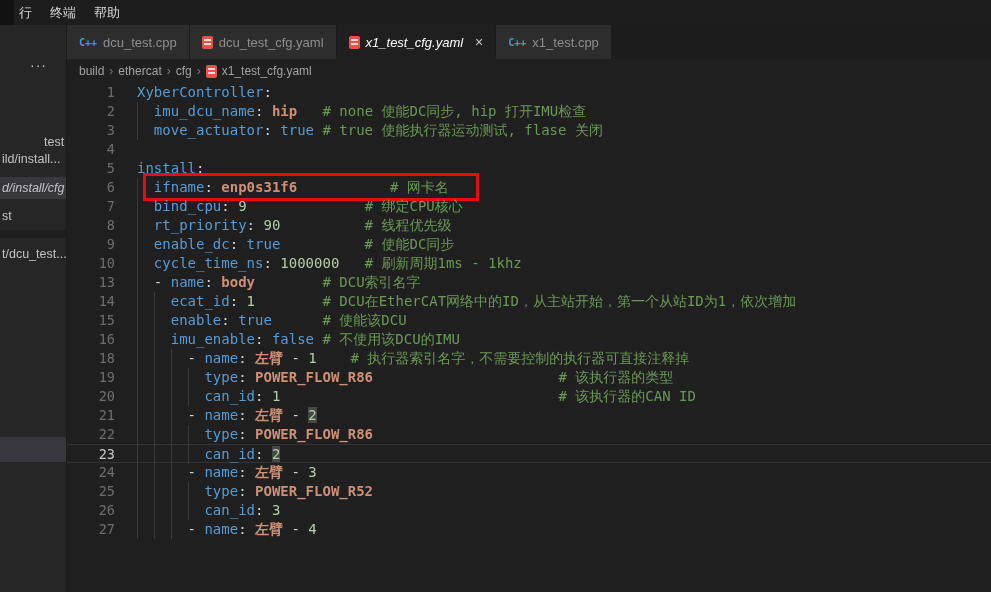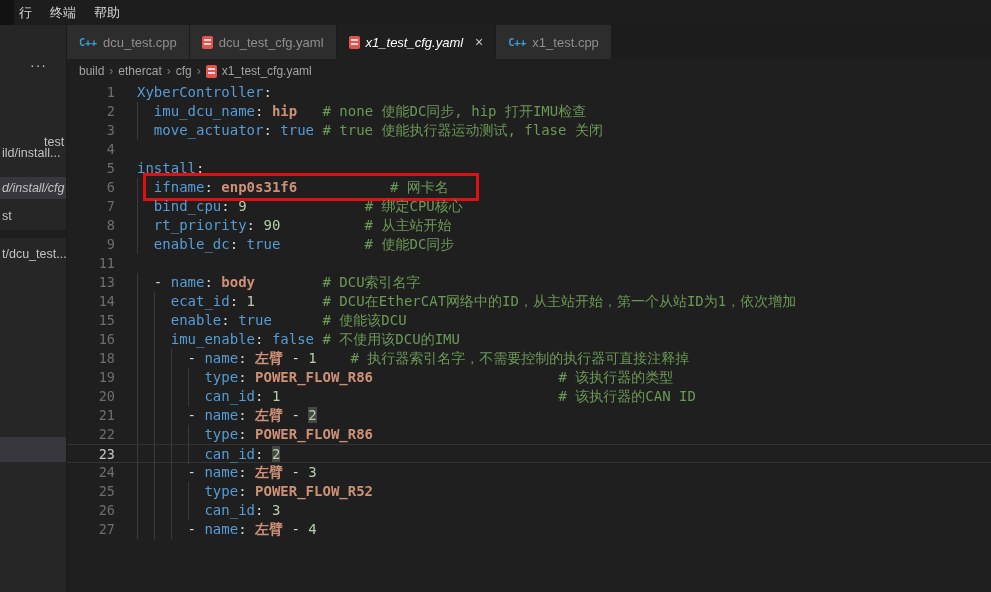--- a/index.html
+++ b/index.html
@@ -70,21 +70,21 @@
   <div class="menu-item">终端</div>
   <div class="menu-item">帮助</div>
 </div>
 
 <div class="main">
   <div class="sidebar">
     <div class="sidebar-more">···</div>
     <div class="side-divider"></div>
     <div id="sidebar-items">
         <div class="side-item" style="top: 106px; margin-left: 42px;">test</div>
-        <div class="side-item" style="top: 117px;">ild/install...</div>
+        <div class="side-item" style="top: 123px;">ild/install...</div>
         <div class="side-item sel" style="top: 152px;">d/install/cfg</div>
         <div class="side-item" style="top: 180px;">st</div>
         <div class="side-item" style="top: 218px;">t/dcu_test...</div>
       </div>
     <div class="side-hl-bar"></div>
   </div>
 
   <div class="editor-area">
     <div class="tabstrip" id="tabstrip">
         <div class="tab">
@@ -121,23 +121,23 @@
 
     <div class="code-area" id="code-area">
       <div class="red-box"></div>
     <div class="code-line"><span class="ln">1</span><span class="line-content"><span class="tok-key">XyberController</span><span class="tok-punct">:</span></span></div>
         <div class="code-line"><span class="ln">2</span><span class="line-content"><span class="guide" style="left: 0ch;"></span><span class="tok-ws">  </span><span class="tok-key">imu_dcu_name</span><span class="tok-punct">:</span><span class="tok-ws"> </span><span class="tok-str">hip</span><span class="tok-ws">   </span><span class="tok-comment"># none 使能DC同步, hip 打开IMU检查</span></span></div>
         <div class="code-line"><span class="ln">3</span><span class="line-content"><span class="guide" style="left: 0ch;"></span><span class="tok-ws">  </span><span class="tok-key">move_actuator</span><span class="tok-punct">:</span><span class="tok-ws"> </span><span class="tok-bool">true</span><span class="tok-ws"> </span><span class="tok-comment"># true 使能执行器运动测试, flase 关闭</span></span></div>
         <div class="code-line"><span class="ln">4</span><span class="line-content"></span></div>
         <div class="code-line"><span class="ln">5</span><span class="line-content"><span class="tok-key">install</span><span class="tok-punct">:</span></span></div>
         <div class="code-line"><span class="ln">6</span><span class="line-content"><span class="guide" style="left: 0ch;"></span><span class="tok-ws">  </span><span class="tok-key">ifname</span><span class="tok-punct">:</span><span class="tok-ws"> </span><span class="tok-str">enp0s31f6</span><span class="tok-ws">           </span><span class="tok-comment"># 网卡名</span></span></div>
         <div class="code-line"><span class="ln">7</span><span class="line-content"><span class="guide" style="left: 0ch;"></span><span class="tok-ws">  </span><span class="tok-key">bind_cpu</span><span class="tok-punct">:</span><span class="tok-ws"> </span><span class="tok-num">9</span><span class="tok-ws">              </span><span class="tok-comment"># 绑定CPU核心</span></span></div>
-        <div class="code-line"><span class="ln">8</span><span class="line-content"><span class="guide" style="left: 0ch;"></span><span class="tok-ws">  </span><span class="tok-key">rt_priority</span><span class="tok-punct">:</span><span class="tok-ws"> </span><span class="tok-num">90</span><span class="tok-ws">          </span><span class="tok-comment"># 从主站开始</span></span></div>
+        <div class="code-line"><span class="ln">8</span><span class="line-content"><span class="guide" style="left: 0ch;"></span><span class="tok-ws">  </span><span class="tok-key">rt_priority</span><span class="tok-punct">:</span><span class="tok-ws"> </span><span class="tok-num">90</span><span class="tok-ws">          </span><span class="tok-comment"># 线程优先级</span></span></div>
         <div class="code-line"><span class="ln">9</span><span class="line-content"><span class="guide" style="left: 0ch;"></span><span class="tok-ws">  </span><span class="tok-key">enable_dc</span><span class="tok-punct">:</span><span class="tok-ws"> </span><span class="tok-bool">true</span><span class="tok-ws">          </span><span class="tok-comment"># 使能DC同步</span></span></div>
-        <div class="code-line"><span class="ln">11</span><span class="line-content"></span></div>
+        <div class="code-line"><span class="ln">10</span><span class="line-content"><span class="guide" style="left: 0ch;"></span><span class="tok-ws">  </span><span class="tok-key">cycle_time_ns</span><span class="tok-punct">:</span><span class="tok-ws"> </span><span class="tok-num">1000000</span><span class="tok-ws">   </span><span class="tok-comment"># 刷新周期1ms - 1khz</span></span></div>
         <div class="code-line"><span class="ln">13</span><span class="line-content"><span class="guide" style="left: 0ch;"></span><span class="tok-ws">  </span><span class="tok-punct">- </span><span class="tok-key">name</span><span class="tok-punct">:</span><span class="tok-ws"> </span><span class="tok-str">body</span><span class="tok-ws">        </span><span class="tok-comment"># DCU索引名字</span></span></div>
         <div class="code-line"><span class="ln">14</span><span class="line-content"><span class="guide" style="left: 0ch;"></span><span class="guide" style="left: 2ch;"></span><span class="tok-ws">    </span><span class="tok-key">ecat_id</span><span class="tok-punct">:</span><span class="tok-ws"> </span><span class="tok-num">1</span><span class="tok-ws">        </span><span class="tok-comment"># DCU在EtherCAT网络中的ID，从主站开始，第一个从站ID为1，依次增加</span></span></div>
         <div class="code-line"><span class="ln">15</span><span class="line-content"><span class="guide" style="left: 0ch;"></span><span class="guide" style="left: 2ch;"></span><span class="tok-ws">    </span><span class="tok-key">enable</span><span class="tok-punct">:</span><span class="tok-ws"> </span><span class="tok-bool">true</span><span class="tok-ws">      </span><span class="tok-comment"># 使能该DCU</span></span></div>
         <div class="code-line"><span class="ln">16</span><span class="line-content"><span class="guide" style="left: 0ch;"></span><span class="guide" style="left: 2ch;"></span><span class="tok-ws">    </span><span class="tok-key">imu_enable</span><span class="tok-punct">:</span><span class="tok-ws"> </span><span class="tok-bool">false</span><span class="tok-ws"> </span><span class="tok-comment"># 不使用该DCU的IMU</span></span></div>
         <div class="code-line"><span class="ln">18</span><span class="line-content"><span class="guide" style="left: 0ch;"></span><span class="guide" style="left: 2ch;"></span><span class="guide" style="left: 4ch;"></span><span class="tok-ws">      </span><span class="tok-punct">- </span><span class="tok-key">name</span><span class="tok-punct">:</span><span class="tok-ws"> </span><span class="tok-str">左臂</span><span class="tok-punct"> - </span><span class="tok-num">1</span><span class="tok-ws">    </span><span class="tok-comment"># 执行器索引名字，不需要控制的执行器可直接注释掉</span></span></div>
         <div class="code-line"><span class="ln">19</span><span class="line-content"><span class="guide" style="left: 0ch;"></span><span class="guide" style="left: 2ch;"></span><span class="guide" style="left: 4ch;"></span><span class="guide" style="left: 6ch;"></span><span class="tok-ws">        </span><span class="tok-key">type</span><span class="tok-punct">:</span><span class="tok-ws"> </span><span class="tok-str">POWER_FLOW_R86</span><span class="tok-ws">                      </span><span class="tok-comment"># 该执行器的类型</span></span></div>
         <div class="code-line"><span class="ln">20</span><span class="line-content"><span class="guide" style="left: 0ch;"></span><span class="guide" style="left: 2ch;"></span><span class="guide" style="left: 4ch;"></span><span class="guide" style="left: 6ch;"></span><span class="tok-ws">        </span><span class="tok-key">can_id</span><span class="tok-punct">:</span><span class="tok-ws"> </span><span class="tok-num">1</span><span class="tok-ws">                                 </span><span class="tok-comment"># 该执行器的CAN ID</span></span></div>
         <div class="code-line"><span class="ln">21</span><span class="line-content"><span class="guide" style="left: 0ch;"></span><span class="guide" style="left: 2ch;"></span><span class="guide" style="left: 4ch;"></span><span class="tok-ws">      </span><span class="tok-punct">- </span><span class="tok-key">name</span><span class="tok-punct">:</span><span class="tok-ws"> </span><span class="tok-str">左臂</span><span class="tok-punct"> - </span><span class="tok-num tok-hl">2</span></span></div>
         <div class="code-line"><span class="ln">22</span><span class="line-content"><span class="guide" style="left: 0ch;"></span><span class="guide" style="left: 2ch;"></span><span class="guide" style="left: 4ch;"></span><span class="guide" style="left: 6ch;"></span><span class="tok-ws">        </span><span class="tok-key">type</span><span class="tok-punct">:</span><span class="tok-ws"> </span><span class="tok-str">POWER_FLOW_R86</span></span></div>
         <div class="code-line active"><span class="ln">23</span><span class="line-content"><span class="guide" style="left: 0ch;"></span><span class="guide" style="left: 2ch;"></span><span class="guide" style="left: 4ch;"></span><span class="guide" style="left: 6ch;"></span><span class="tok-ws">        </span><span class="tok-key">can_id</span><span class="tok-punct">:</span><span class="tok-ws"> </span><span class="tok-num tok-hl">2</span></span></div>

